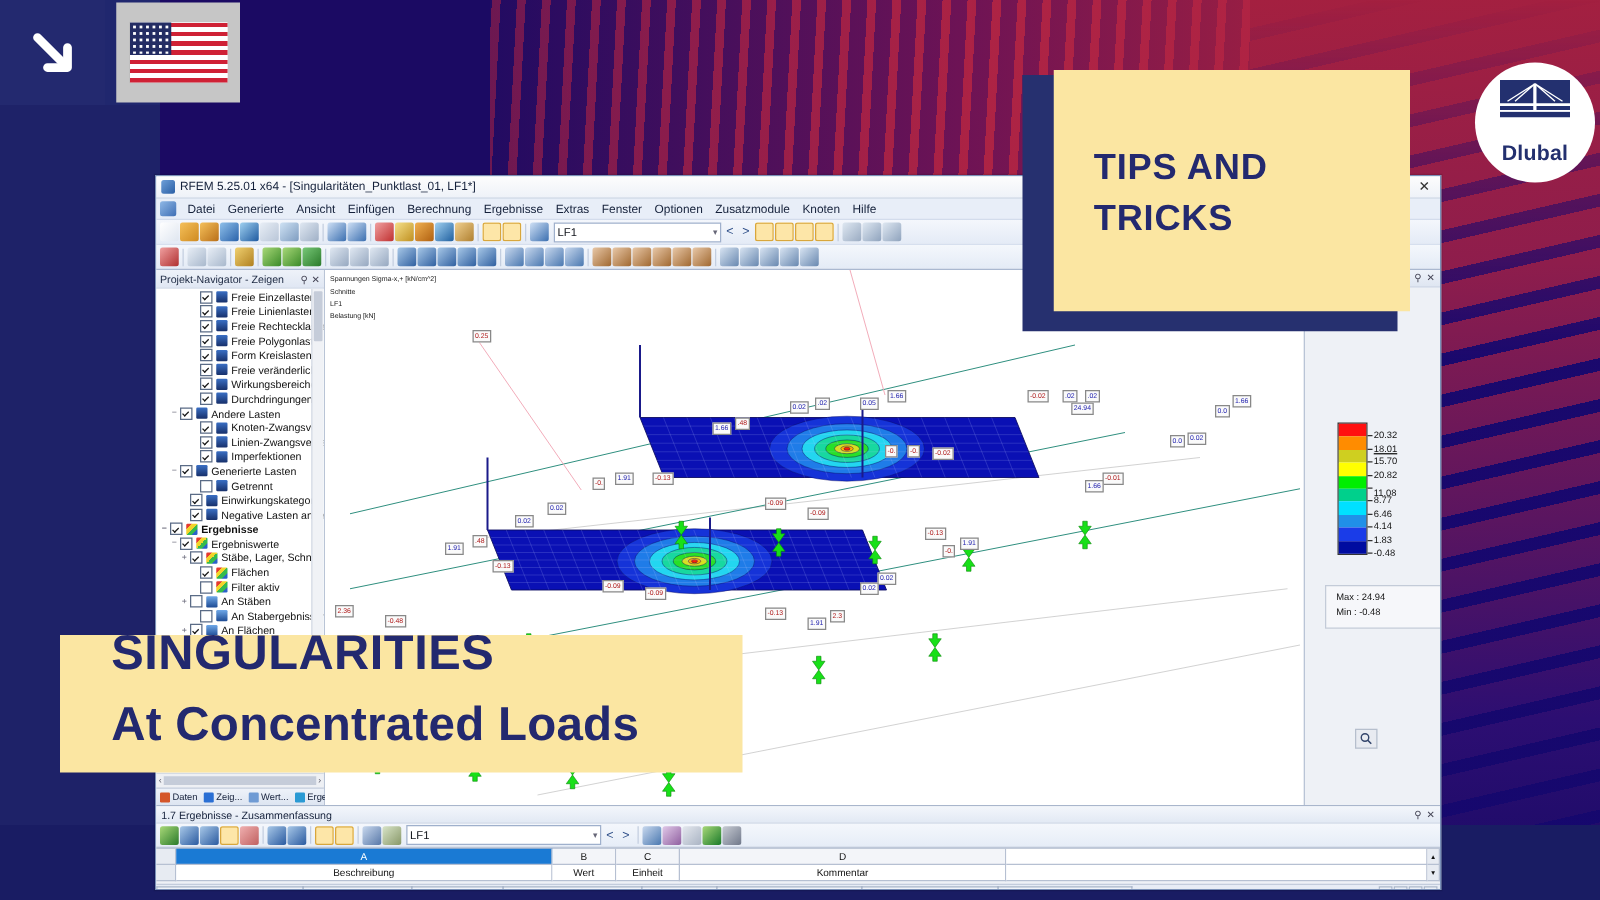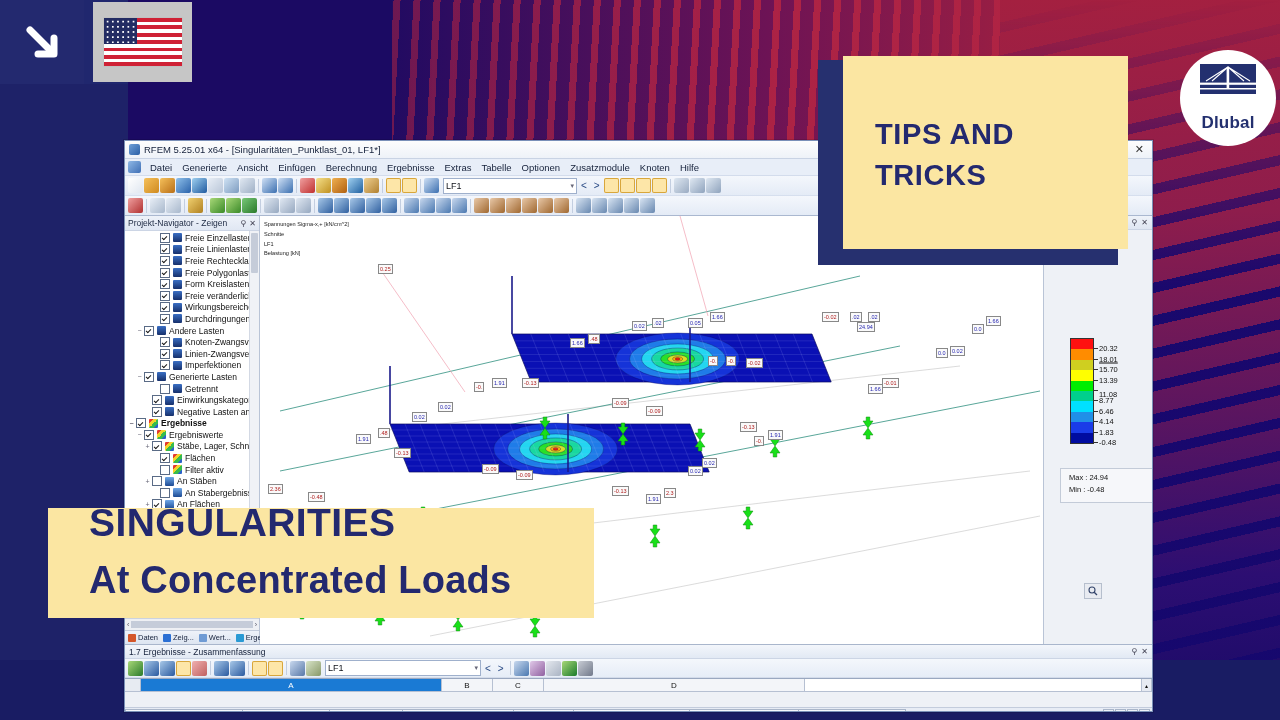--- a/index.html
+++ b/index.html
@@ -222,21 +222,21 @@
 
   <div class="menubar">
     <div class="mico"></div>
     <div class="mi">Datei</div>
     <div class="mi">Generierte</div>
     <div class="mi">Ansicht</div>
     <div class="mi">Einfügen</div>
     <div class="mi">Berechnung</div>
     <div class="mi">Ergebnisse</div>
     <div class="mi">Extras</div>
-    <div class="mi">Tabelle</div>
+    <div class="mi">Fenster</div>
     <div class="mi">Optionen</div>
     <div class="mi">Zusatzmodule</div>
     <div class="mi">Knoten</div>
     <div class="mi">Hilfe</div>
   </div>
 
   <div class="toolbar" id="tb1">
       <div class="tbtn" style="background: linear-gradient(135deg, rgb(255, 255, 255), rgb(223, 230, 240));"></div>
       <div class="tbtn" style="background: linear-gradient(135deg, rgb(245, 192, 90), rgb(207, 138, 32));"></div>
       <div class="tbtn" style="background: linear-gradient(135deg, rgb(245, 192, 90), rgb(185, 111, 24));"></div>
@@ -799,21 +799,21 @@
             <div style="background: rgb(0, 12, 160);"></div>
           </div>
         <div class="lg-ticks" id="lgticks">
             <i style="top: 10.4px;"></i>
             <span style="top: 10.4px;">20.32</span>
             <i style="top: 20.8px;"></i>
             <span style="top: 20.8px; text-decoration: underline;">18.01</span>
             <i style="top: 31.2px;"></i>
             <span style="top: 31.2px;">15.70</span>
             <i style="top: 41.6px;"></i>
-            <span style="top: 41.6px;">13.39</span>
+            <span style="top: 41.6px;">20.82</span>
             <i style="top: 52px;"></i>
             <span style="top: 56px;">11.08</span>
             <i style="top: 62.4px;"></i>
             <span style="top: 62.4px;">8.77</span>
             <i style="top: 72.8px;"></i>
             <span style="top: 72.8px;">6.46</span>
             <i style="top: 83.2px;"></i>
             <span style="top: 83.2px;">4.14</span>
             <i style="top: 93.6px;"></i>
             <span style="top: 93.6px;">1.83</span>
@@ -872,20 +872,29 @@
     <div class="grid" id="grid">
         <div class="r">
           <div class="c num"></div>
           <div class="c sel" style="width: 300px;">A</div>
           <div class="c" style="width: 50px;">B</div>
           <div class="c" style="width: 50px;">C</div>
           <div class="c" style="width: 260px;">D</div>
           <div class="c val" style="flex: 1 1 0%;"></div>
           <div class="c num" style="width: 9px; font-size: 6px;">▴</div>
         </div>
+        <div class="r">
+          <div class="c num"></div>
+          <div class="c val" style="width: 300px;">Beschreibung</div>
+          <div class="c val" style="width: 50px;">Wert</div>
+          <div class="c val" style="width: 50px;">Einheit</div>
+          <div class="c val" style="width: 260px;">Kommentar</div>
+          <div class="c val" style="flex: 1 1 0%;"></div>
+          <div class="c num" style="width: 9px; font-size: 6px;">▾</div>
+        </div>
       </div>
     <div class="tabs-row" id="tabsrow">
         <div class="tb">Ergebnisse - Zusammenfassung</div>
         <div class="tb">Knoten - Verformungen</div>
         <div class="tb">Linien - Lagerkräfte</div>
         <div class="tb">Flächen - lokale Verformungen</div>
         <div class="tb">Flächen - Form</div>
         <div class="tb">Flächen - globale Verformungen</div>
         <div class="tb">Flächen - Grundschnittgrößen</div>
         <div class="tb">Flächen - Hauptschnittgrößen</div>

